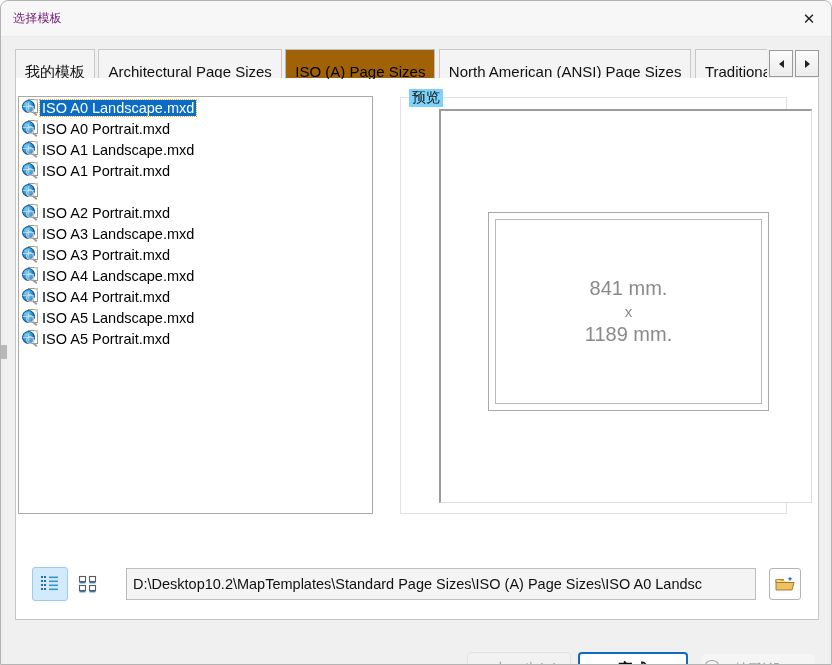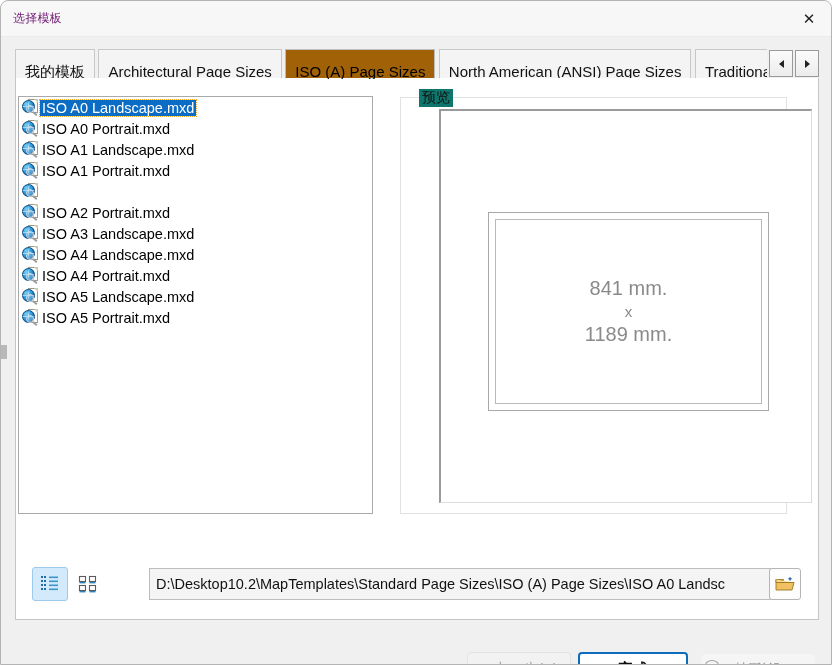--- a/index.html
+++ b/index.html
@@ -185,23 +185,23 @@
   .mxd-icon .handle {
     position: absolute; left: 11px; top: 12px;
     width: 5px; height: 2px;
     background: #9c9c9c;
     transform: rotate(40deg);
     transform-origin: left center;
   }
 
   
   .preview-group-label {
-    position: absolute; left: 418px; top: 52px;
+    position: absolute; left: 408px; top: 52px;
     font-size: 14px; color: #111;
-    background: #0f766e;
+    background: #7dd3fc;
     padding: 0 3px;
     z-index: 3;
   }
   .preview-group {
     position: absolute; left: 399px; top: 60px;
     width: 387px; height: 417px;
     border: 1px solid #e2e2e2;
     border-top: 1px solid #e2e2e2;
   }
   .preview-area {
@@ -262,21 +262,20 @@
     width: 630px; height: 32px;
     background: #f4f4f4;
     border: 1px solid #bdbdbd;
     display: flex; align-items: center;
     padding: 8px 6px;
     font-size: 14.5px;
     color: #111;
     overflow: hidden;
     white-space: nowrap;
     cursor: text;
-    margin-left: 23px;
   }
   .browse-btn {
     position: absolute; left: 768px; top: 531px;
     width: 32px; height: 32px;
     background: #fdfdfd;
     border: 1px solid #b5b5b5;
     border-radius: 3px;
     display: flex; align-items: center; justify-content: center;
     cursor: pointer;
   }
@@ -431,20 +430,29 @@
         <span class="label-box">ISO A2 Portrait.mxd</span>
       </div>
       <div class="list-item">
         <span class="mxd-icon">
           <span class="page"></span>
             <span class="globe"></span>
             <span class="lens"></span>
             <span class="handle"></span>
         </span>
         <span class="label-box">ISO A3 Landscape.mxd</span>
+      </div>
+      <div class="list-item">
+        <span class="mxd-icon">
+          <span class="page"></span>
+            <span class="globe"></span>
+            <span class="lens"></span>
+            <span class="handle"></span>
+        </span>
+        <span class="label-box">ISO A3 Portrait.mxd</span>
       </div>
       <div class="list-item">
         <span class="mxd-icon">
           <span class="page"></span>
             <span class="globe"></span>
             <span class="lens"></span>
             <span class="handle"></span>
         </span>
         <span class="label-box">ISO A4 Landscape.mxd</span>
       </div>

